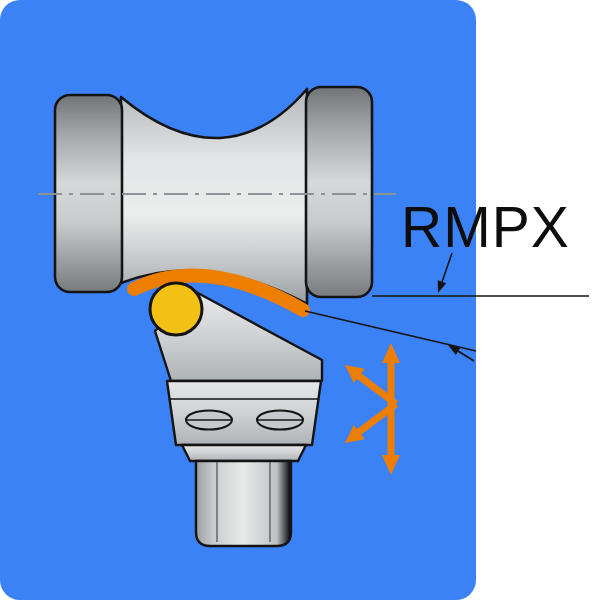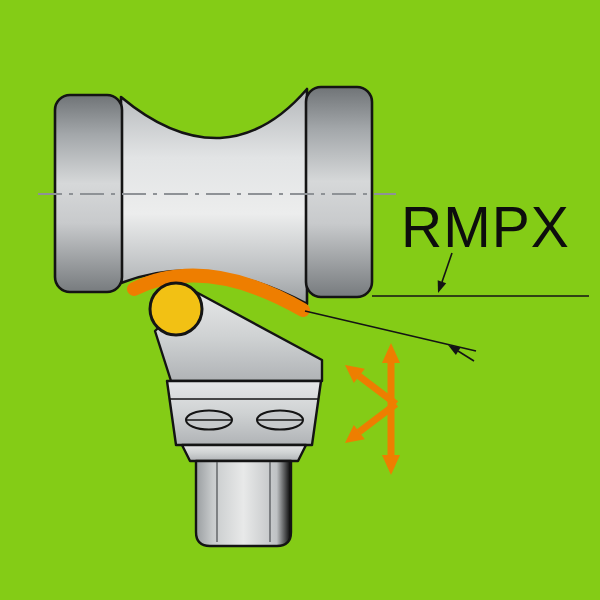--- a/index.html
+++ b/index.html
@@ -1,17 +1,17 @@
 <!DOCTYPE html>
 <html><head>
 <meta charset="utf-8">
 <style>
   html,body{margin:0;padding:0;background:#ffffff;}
   body{width:600px;height:600px;overflow:hidden;}
-  .canvas{width:600px;height:600px;position:relative;background:#84cc16;}
+  .canvas{width:476px;height:600px;position:relative;background:#3b82f6;border-radius:20px;}
   svg{display:block;}
   text.rmpx{
     font-family:"Liberation Sans", sans-serif;
     font-size:57px;
     letter-spacing:1px;
     fill:#0d0d0d;
   }
   .outline{stroke:#141414;}
   .thinline{stroke:#141414;stroke-width:1.6;fill:none;}
   .blackfill{fill:#141414;}

